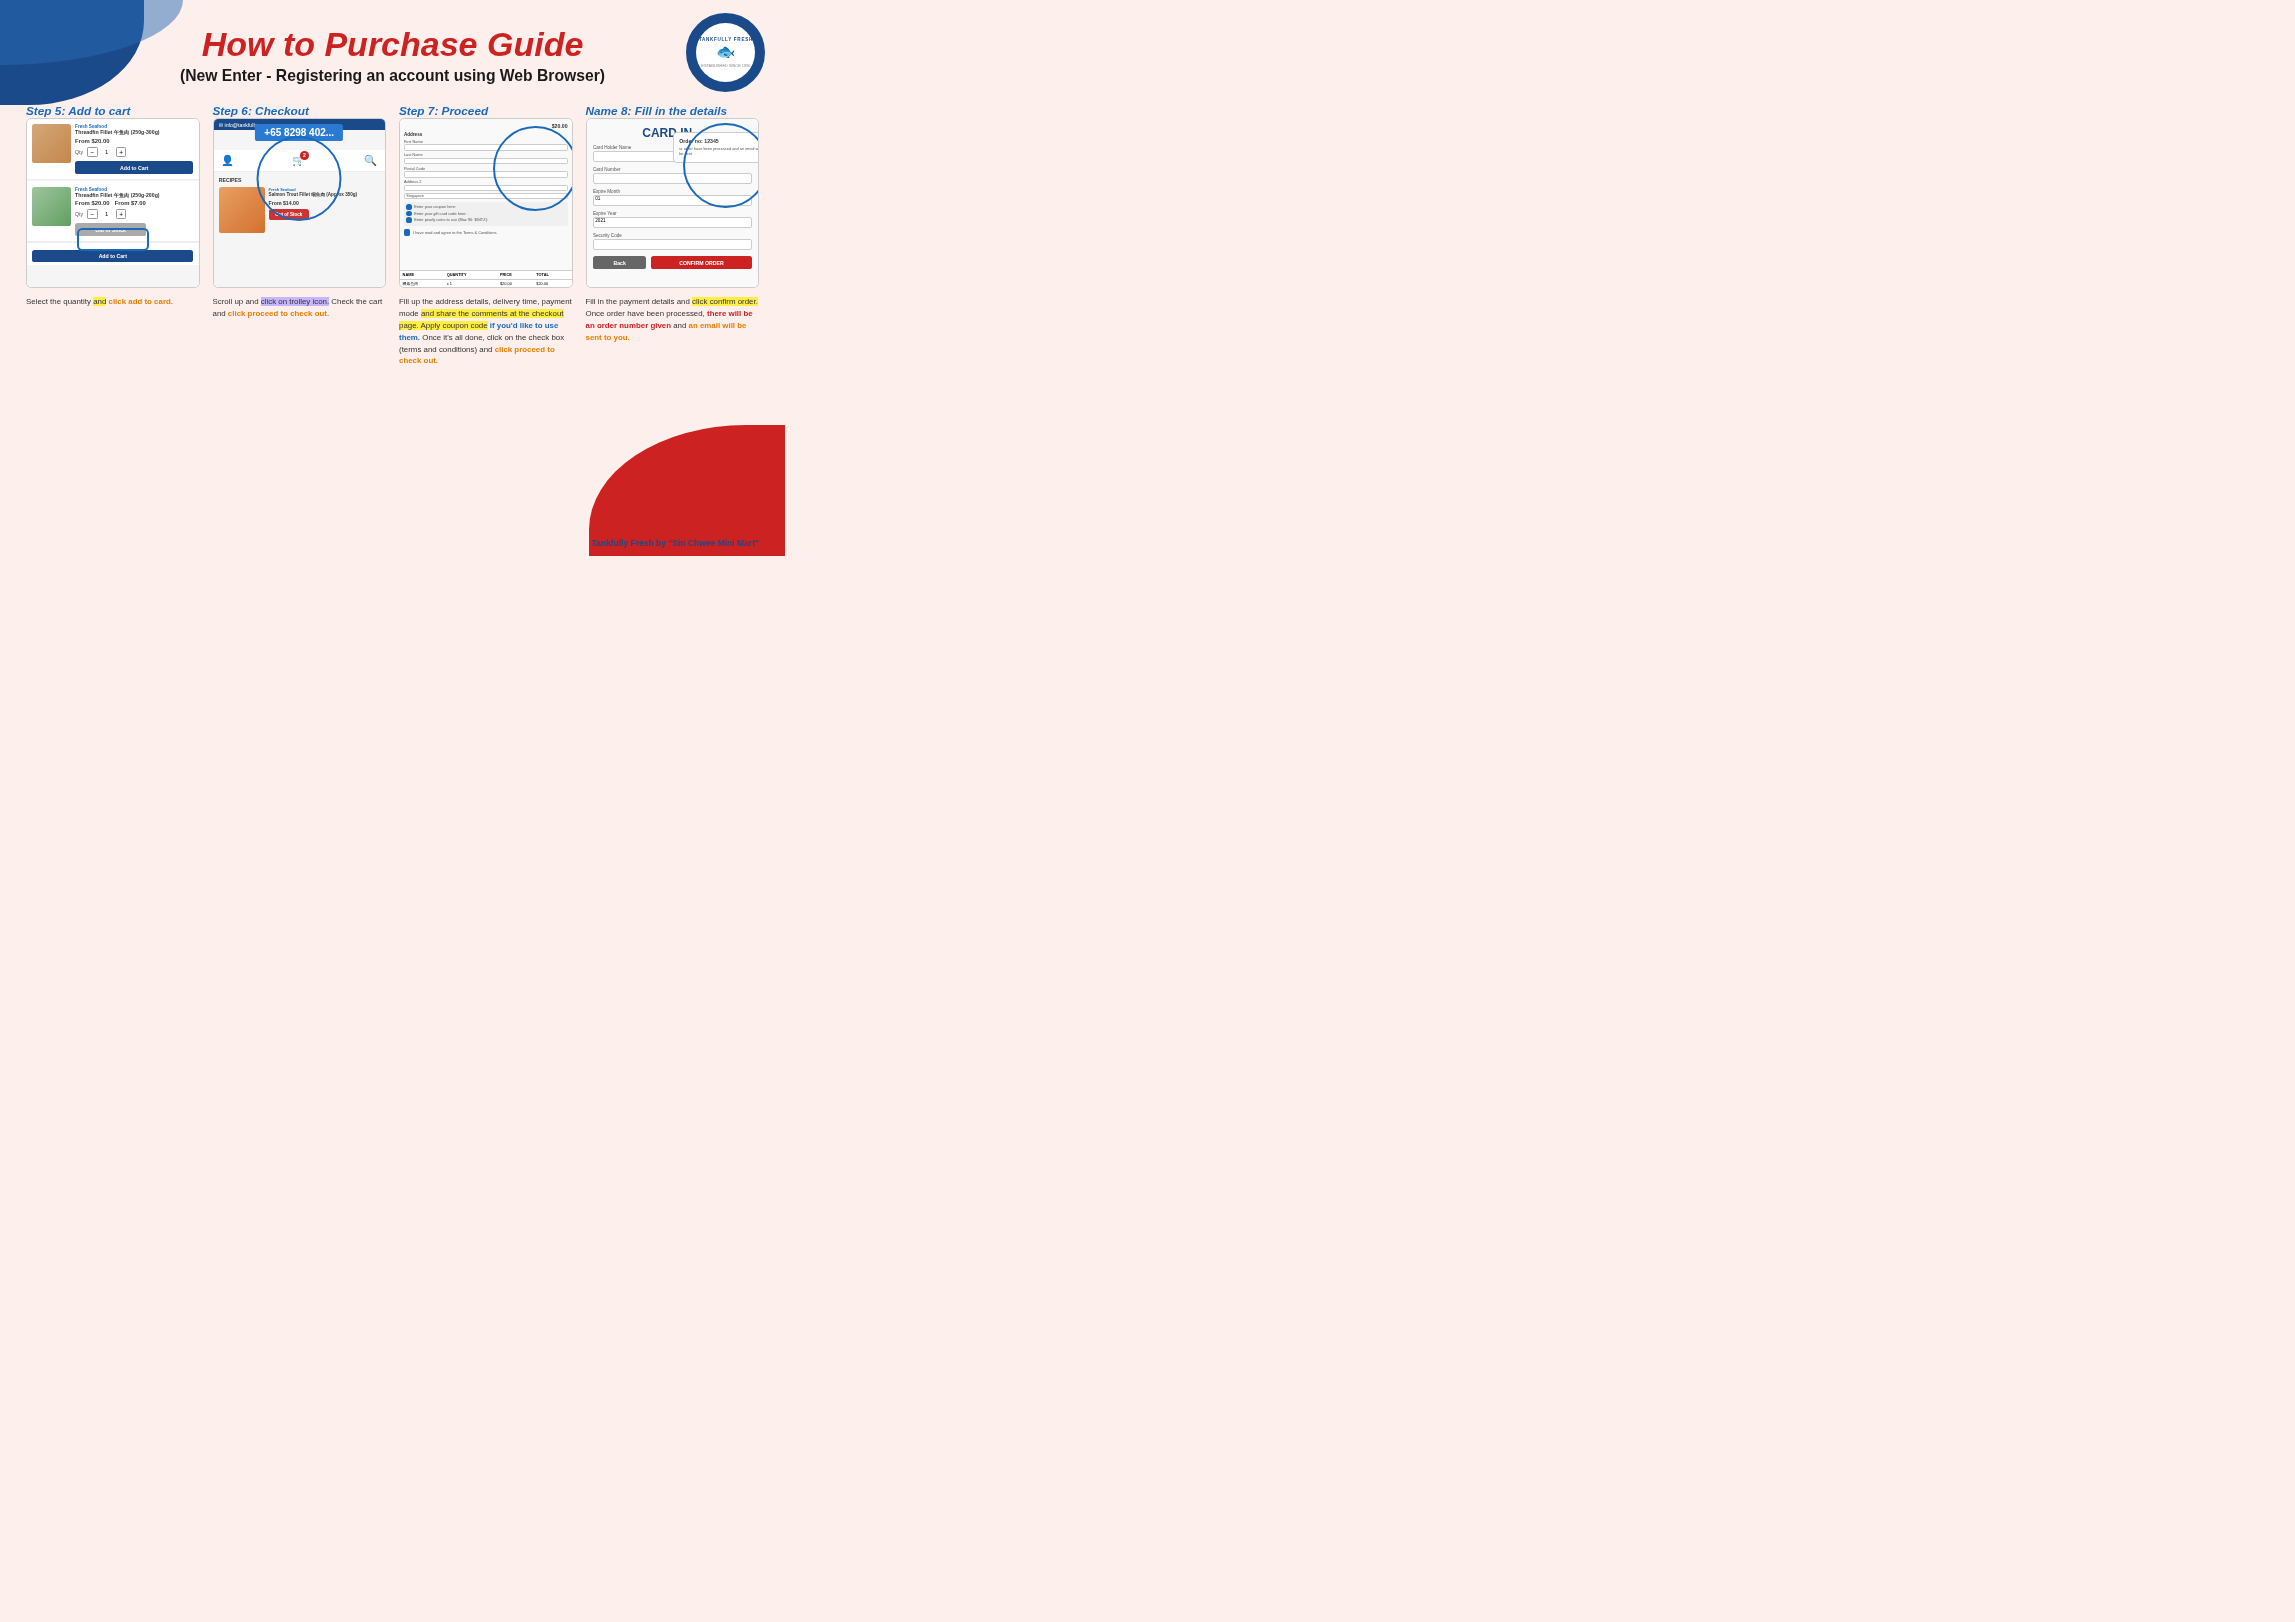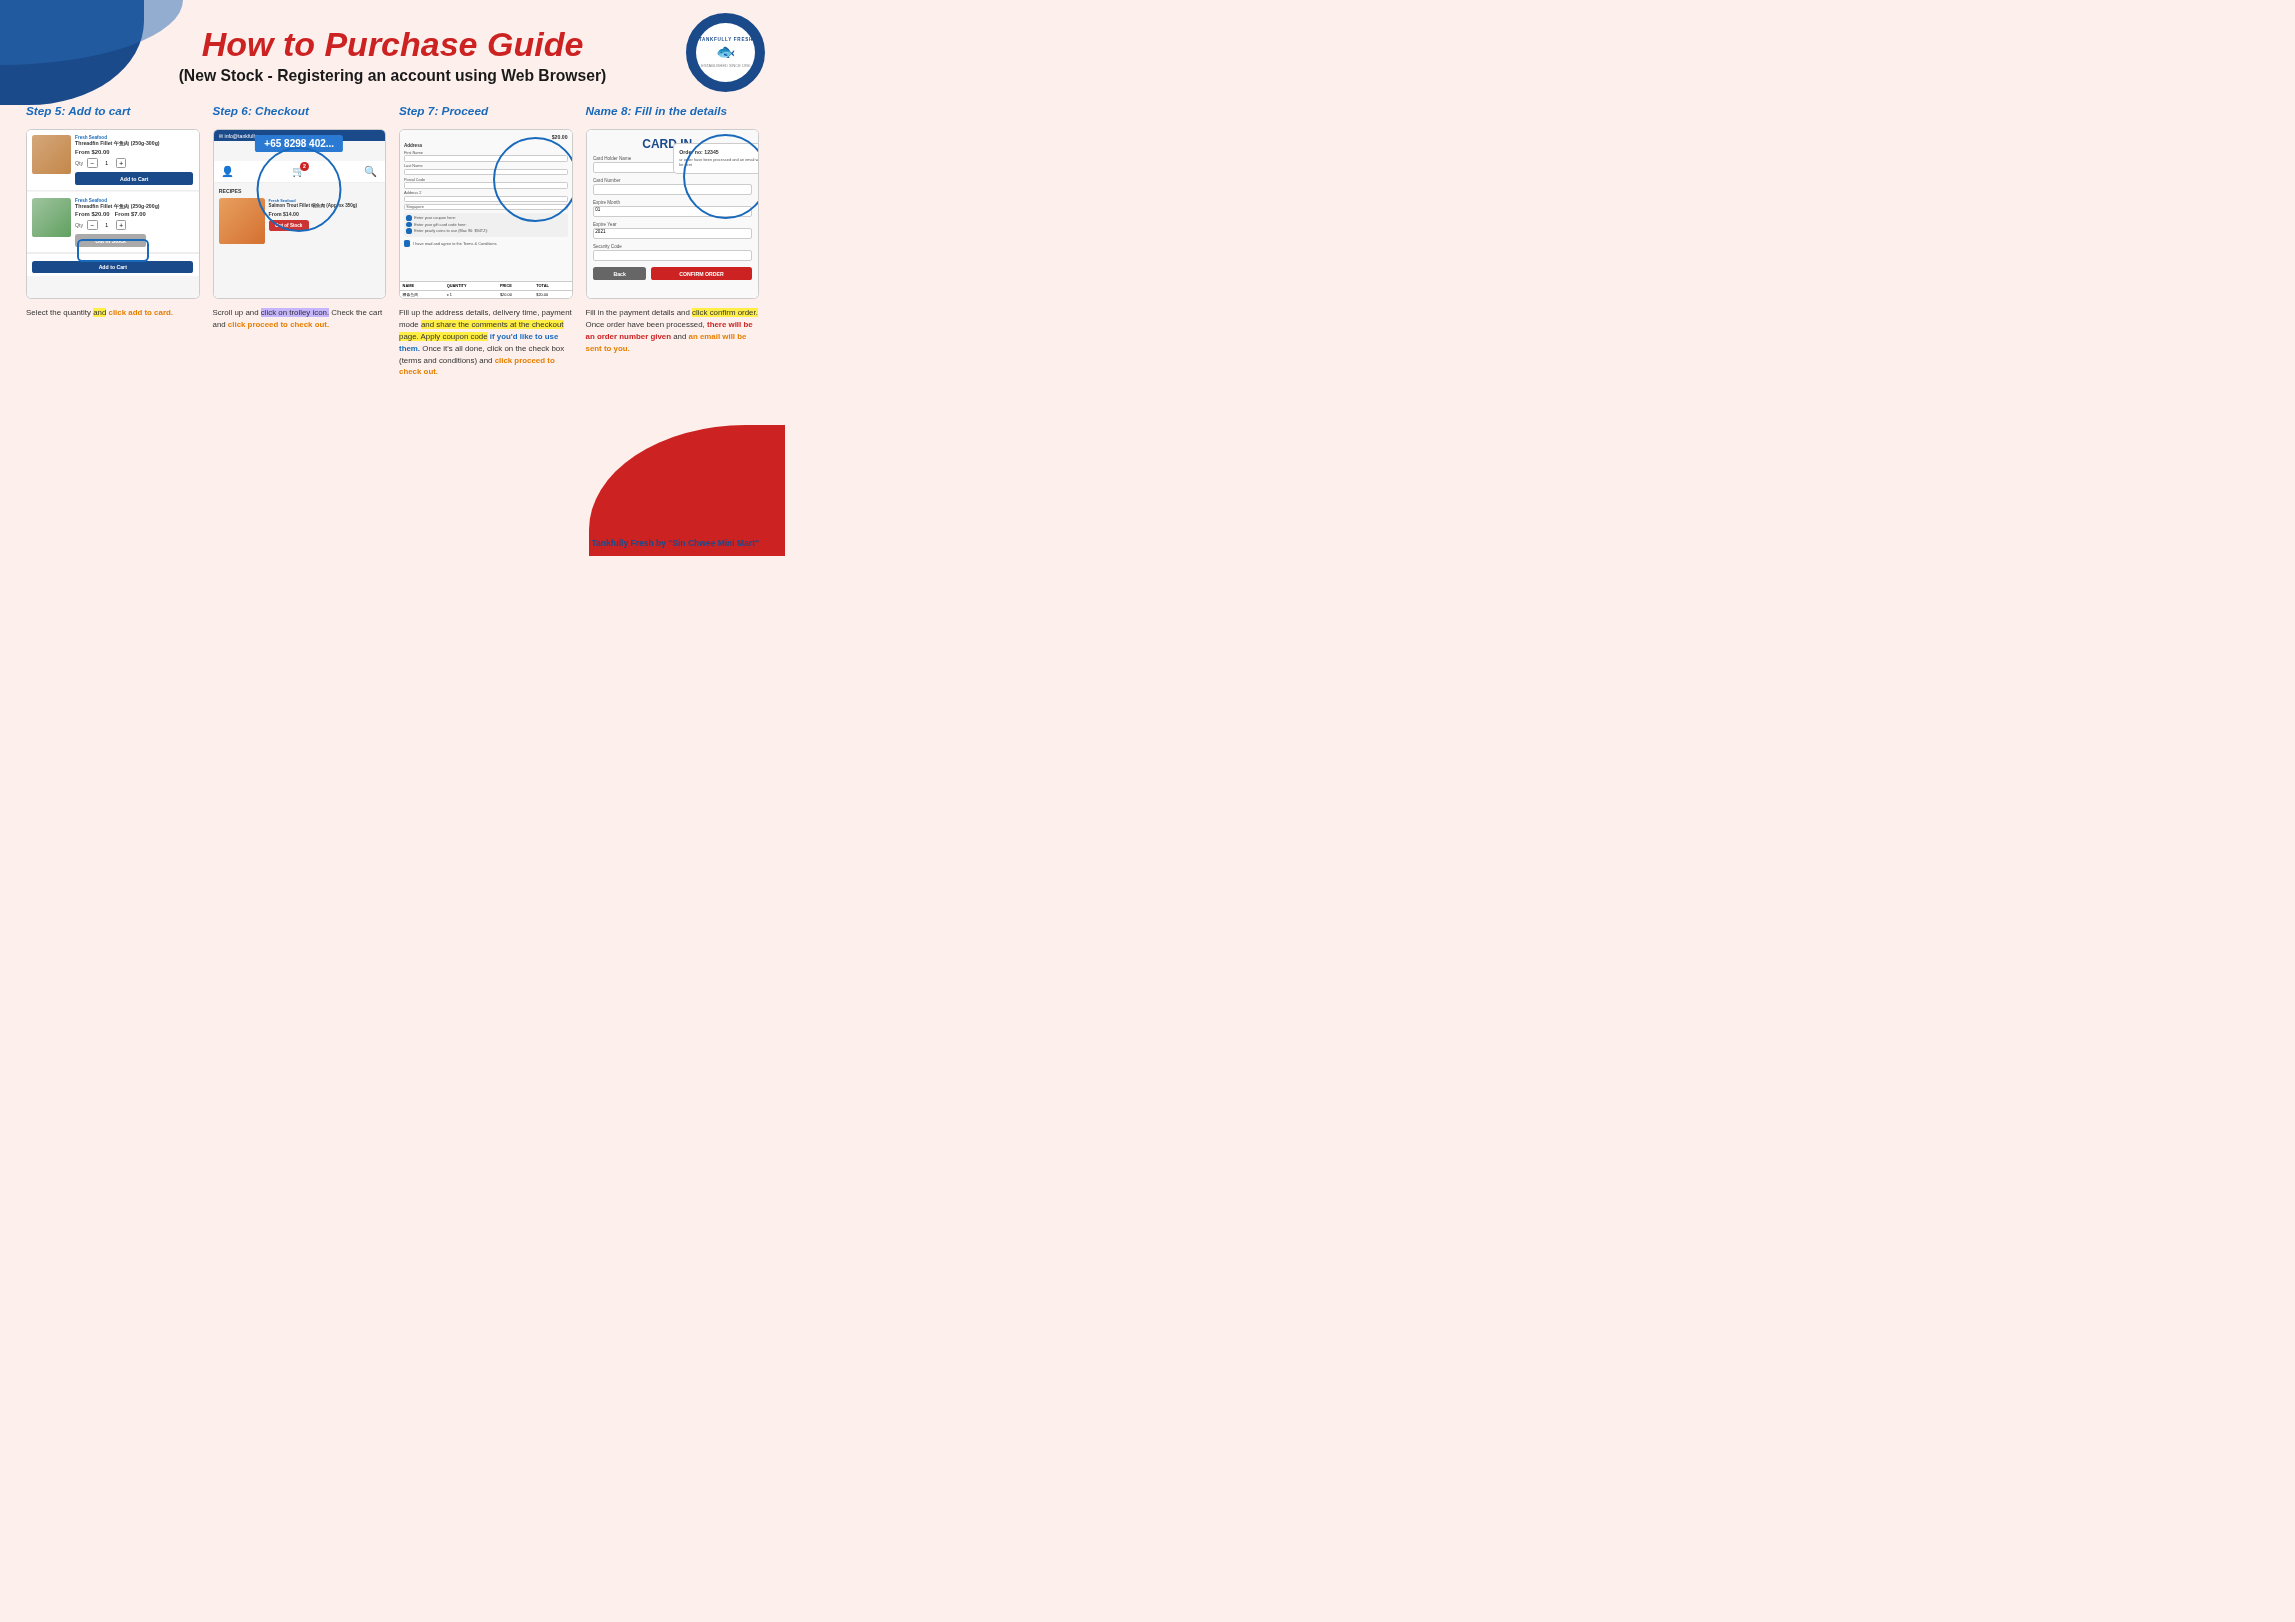--- a/index.html
+++ b/index.html
@@ -121,21 +121,21 @@
 
     .step-column {
       display: flex;
       flex-direction: column;
     }
 
     .step-title {
       font-size: 11.8px;
       font-weight: 800;
       color: #1a6abc;
-      margin-bottom: 11px;
+      margin-bottom: 0;
       font-style: italic;
     }
 
     
     .screenshot-box {
       border: 1.3px solid #ccc;
       border-radius: 5.2px;
       overflow: hidden;
       background: white;
       height: 170px;
@@ -538,21 +538,21 @@
       <div class="logo-fish">🐟</div>
       <div class="logo-established">ESTABLISHED SINCE 1990</div>
     </div>
   </div>
 </div>
 
 <div class="main-content">
 
   <div class="title-section">
     <div class="main-title">How to Purchase Guide</div>
-    <div class="sub-title">(New Stock - Registering an account using Web Browser)</div>
+    <div class="sub-title">(New Enter - Registering an account using Web Browser)</div>
   </div>
 
   <div class="steps-grid">
 
     <div class="step-column">
       <div class="step-title">Step 5: Add to cart</div>
       <div class="screenshot-box">
         <div class="step5-mock">
 
           <div class="step5-product">

